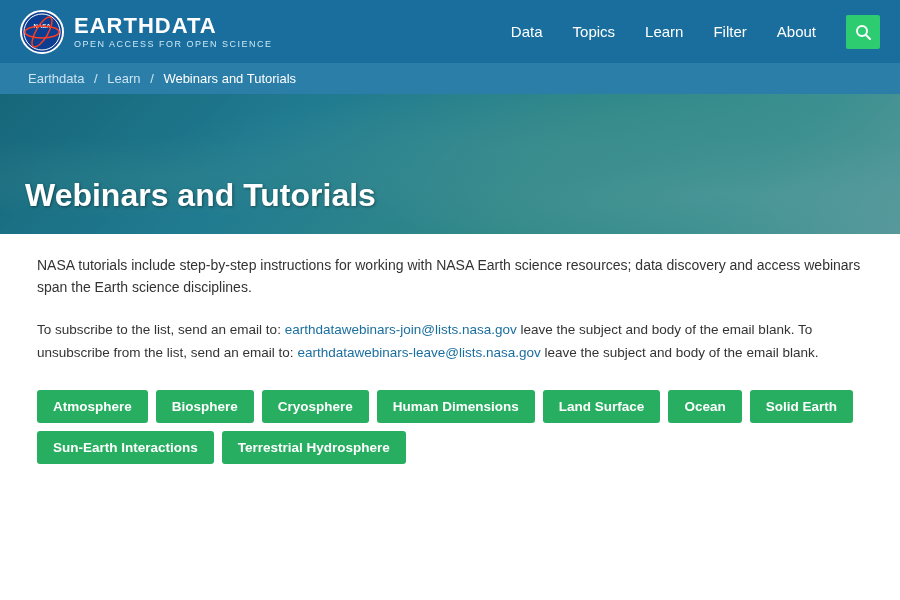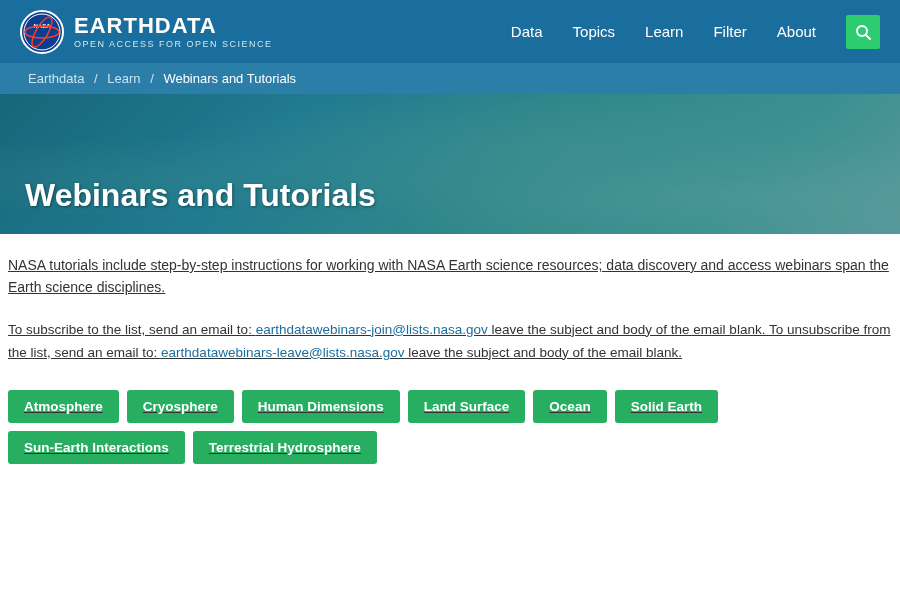--- a/index.html
+++ b/index.html
@@ -114,23 +114,22 @@
       top: 0; left: 0; right: 0; bottom: 0;
       opacity: 0.35;
       background:
         radial-gradient(ellipse at 60% 40%, #7dd4c0 0%, transparent 50%),
         radial-gradient(ellipse at 80% 70%, #a8e6d8 0%, transparent 40%),
         radial-gradient(ellipse at 20% 60%, #5bbcaa 0%, transparent 35%);
     }
 
     
     .content {
-      padding: 20px 8px;
+      padding: 20px 37px;
       background: #fff;
-      text-decoration: underline;
     }
     .description {
       font-size: 14px;
       color: #333;
       line-height: 1.6;
       margin-bottom: 20px;
     }
 
     .subscribe-section {
       margin-bottom: 25px;
@@ -233,20 +232,21 @@
 
   <div class="subscribe-section">
     <p class="subscribe-text">
       <span>To subscribe to the list, send an email to: </span><a href="#">earthdatawebinars-join@lists.nasa.gov</a><span>   leave the subject and body of the email blank. To unsubscribe from the list, send an email to: </span><a href="#">earthdatawebinars-leave@lists.nasa.gov</a><span>   leave the subject and body of the email blank.</span>
     </p>
   </div>
 
   <div class="filter-section">
     <div class="filter-buttons">
       <button class="filter-btn">Atmosphere</button>
+      <button class="filter-btn">Biosphere</button>
       <button class="filter-btn">Cryosphere</button>
       <button class="filter-btn">Human Dimensions</button>
       <button class="filter-btn">Land Surface</button>
       <button class="filter-btn">Ocean</button>
       <button class="filter-btn">Solid Earth</button>
       <button class="filter-btn">Sun-Earth Interactions</button>
       <button class="filter-btn">Terrestrial Hydrosphere</button>
     </div>
   </div>
 

